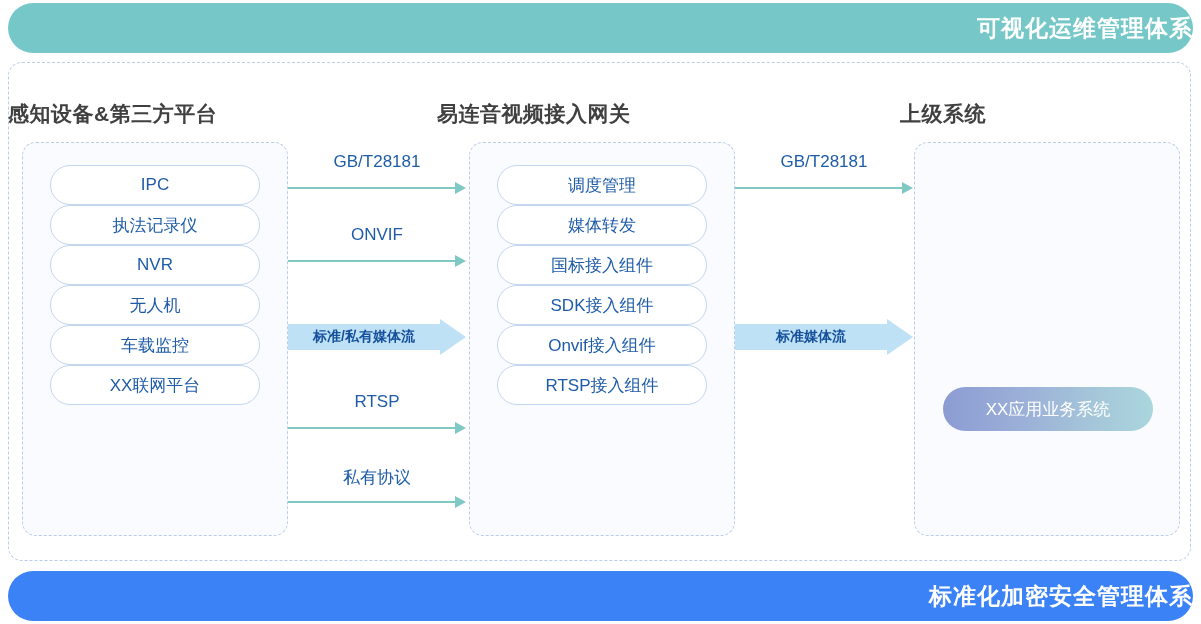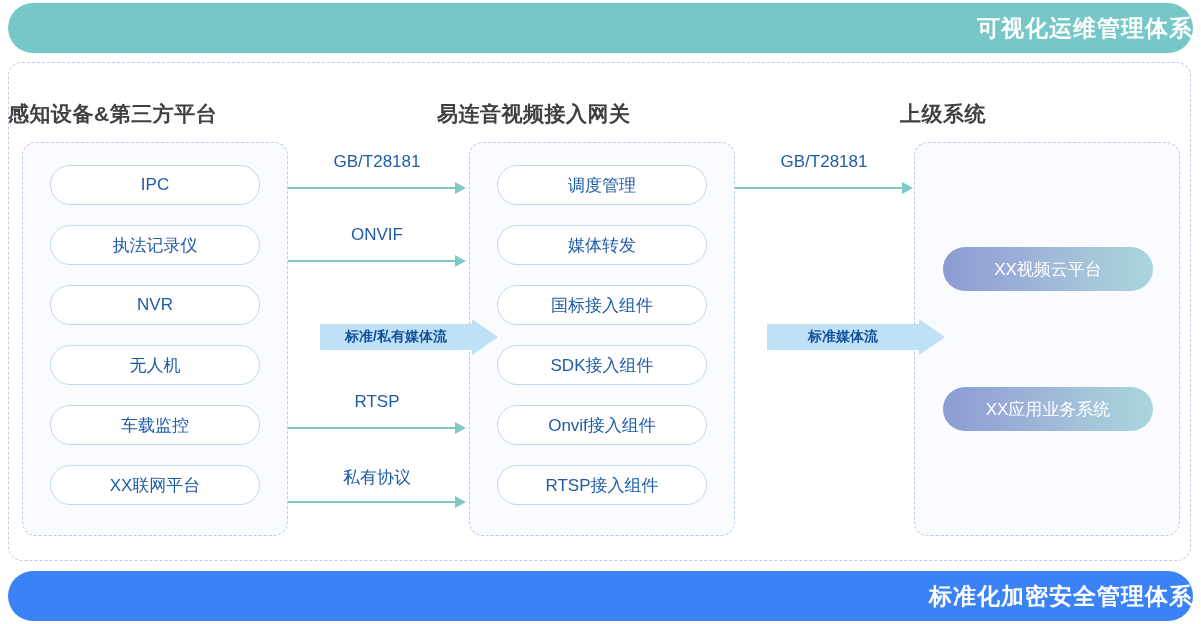--- a/index.html
+++ b/index.html
@@ -75,21 +75,20 @@
   .box-mid   { left: 469px; top: 142px; width: 266px; height: 394px; }
   .box-right { left: 914px; top: 142px; width: 266px; height: 394px; }
 
   .pill-stack {
     position: absolute;
     left: 0; right: 0;
     top: 22px;
     display: flex;
     flex-direction: column;
     align-items: center;
-    gap: 20px;
   }
 
   .pill {
     width: 210px;
     height: 40px;
     border-radius: 20px;
     border: 1.5px solid #c3d6ef;
     background: #ffffff;
     color: #1f5ca8;
     font-size: 17px;
@@ -146,21 +145,20 @@
     white-space: nowrap;
     text-align: center;
   }
 
   
   .block-arrow {
     position: absolute;
     height: 36px;
     display: flex;
     align-items: center;
-    margin-left: 32px;
   }
   .block-arrow .body {
     height: 26px;
     background: #bfe1f5;
     display: flex;
     align-items: center;
     justify-content: center;
     color: #15509c;
     font-size: 14px;
     font-weight: bold;
@@ -211,21 +209,20 @@
     <div class="pill">调度管理</div>
     <div class="pill">媒体转发</div>
     <div class="pill">国标接入组件</div>
     <div class="pill">SDK接入组件</div>
     <div class="pill">Onvif接入组件</div>
     <div class="pill">RTSP接入组件</div>
   </div>
 </div>
 
 <div class="inner-box box-right">
-  <div class="grad-pill grad-pill-1">XX视频云平台</div>
   <div class="grad-pill grad-pill-2">XX应用业务系统</div>
 </div>
 
 <div class="arrow-label" style="left:288px; top:152px; width:178px;">GB/T28181</div>
 <div class="arrow-line" style="left:288px; top:181px; width:178px;">
   <div class="shaft" style="width:167px;"></div>
   <div class="head" style="left:167px;"></div>
 </div>
 
 <div class="arrow-label" style="left:288px; top:225px; width:178px;">ONVIF</div>

